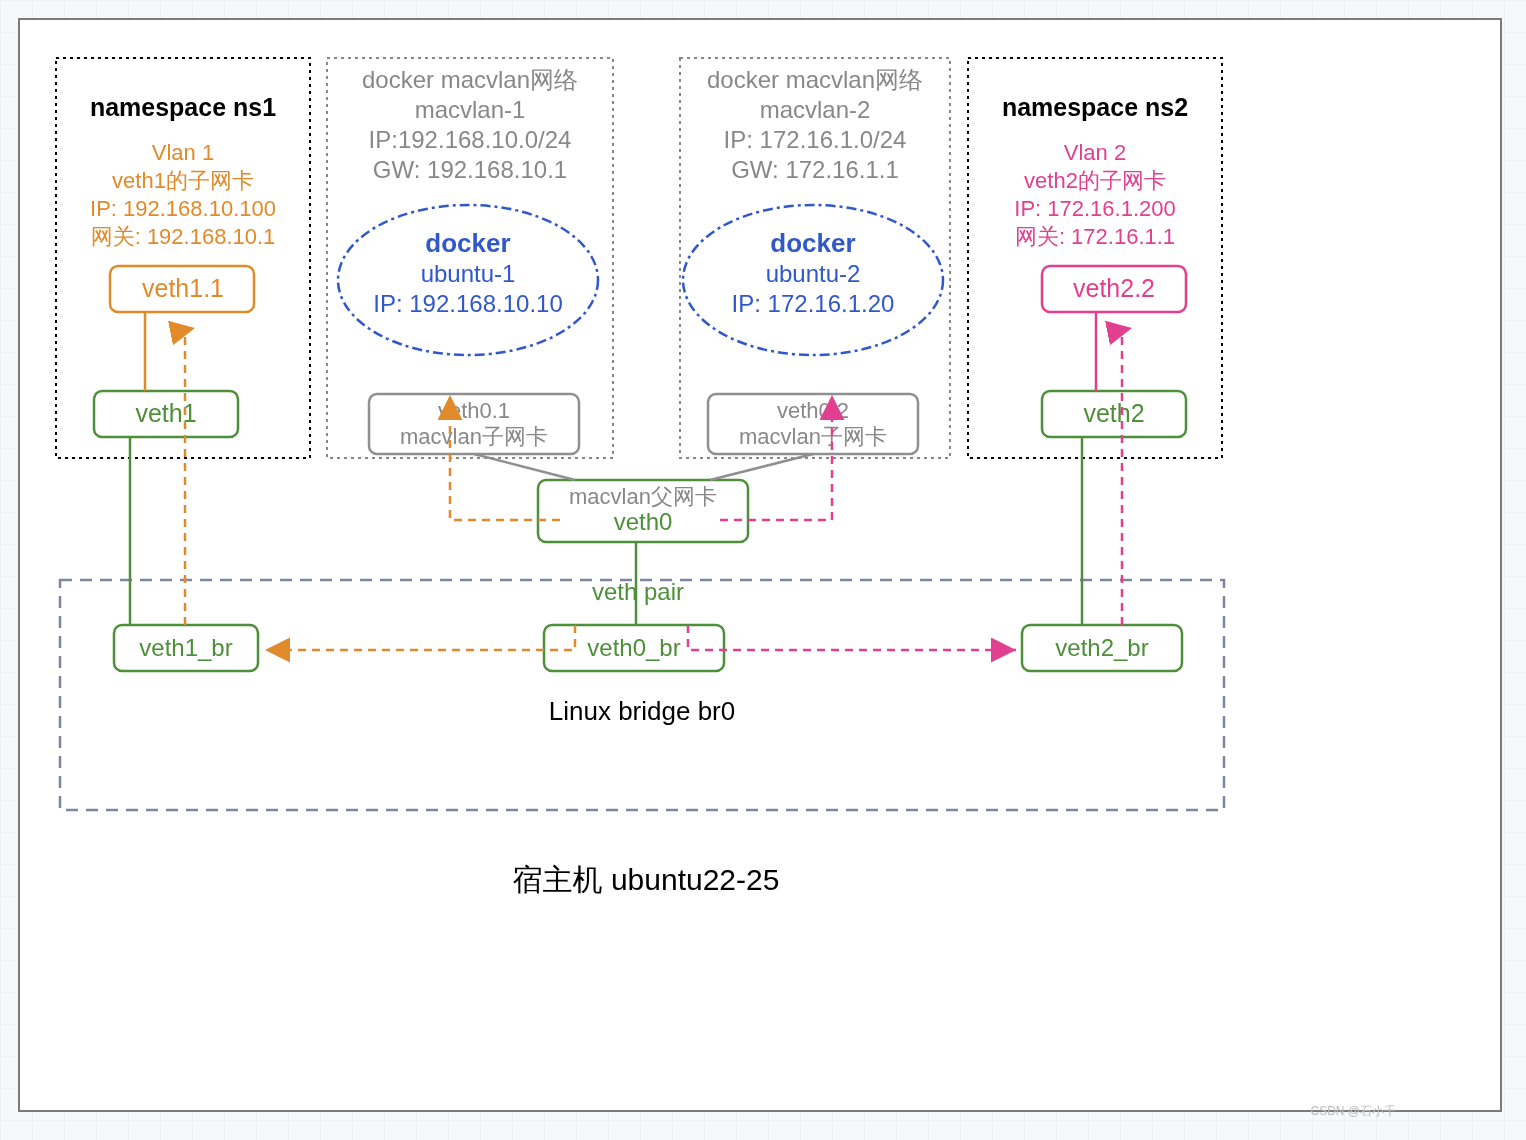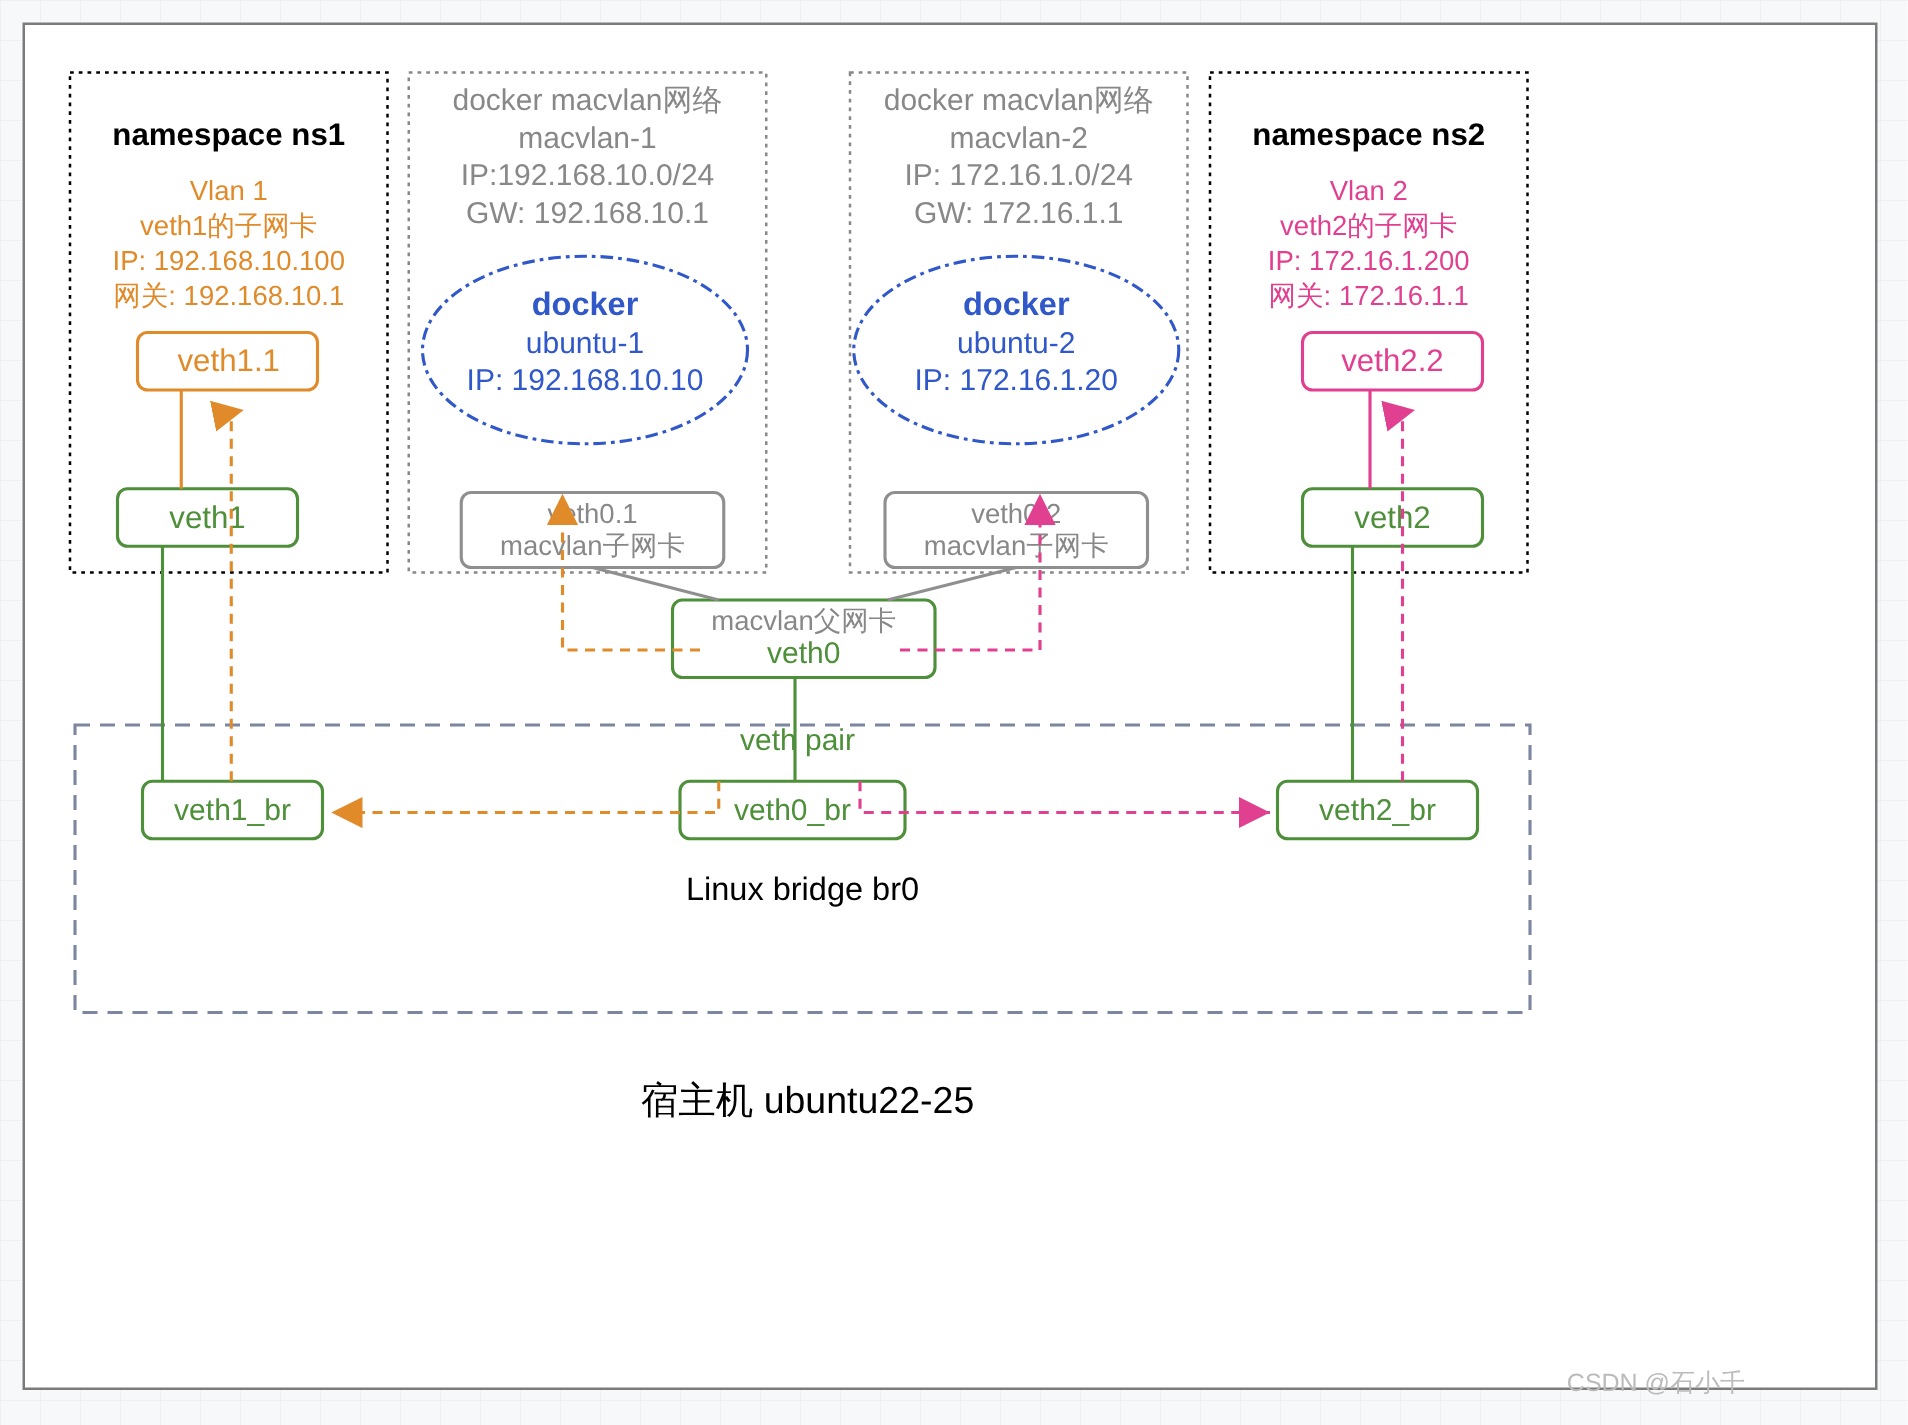--- a/index.html
+++ b/index.html
@@ -3,21 +3,21 @@
 <meta charset="utf-8">
 <style>
   body { margin: 0; font-family: Arial, "Microsoft YaHei", sans-serif; background: #f7f8fa; }
   .grid-bg {
     background-image: linear-gradient(#eef0f3 1px, transparent 1px), linear-gradient(90deg, #eef0f3 1px, transparent 1px);
     background-size: 32px 32px;
     width: 1526px; height: 1140px; position: relative;
   }
   .canvas { position: absolute; left: 18px; top: 18px; width: 1480px; height: 1090px; background: #fff; border: 2px solid #7b7b7b; }
   svg { position: absolute; left: 0; top: 0; }
-  .watermark { position: absolute; right: 130px; bottom: 20px; color: #bbb; font-size: 20px; }
+  .watermark { position: absolute; right: 130px; bottom: 20px; color: #bbb; font-size: 12px; }
 </style>
 </head>
 <body>
 
 <div class="grid-bg">
 <div class="canvas">
 <svg width="1480" height="1090">
 <defs>
   <marker id="arrOrange" markerWidth="12" markerHeight="12" refX="10" refY="5" orient="auto">
     <path d="M0,0 L10,5 L0,10 z" fill="#e08a2a"></path>

